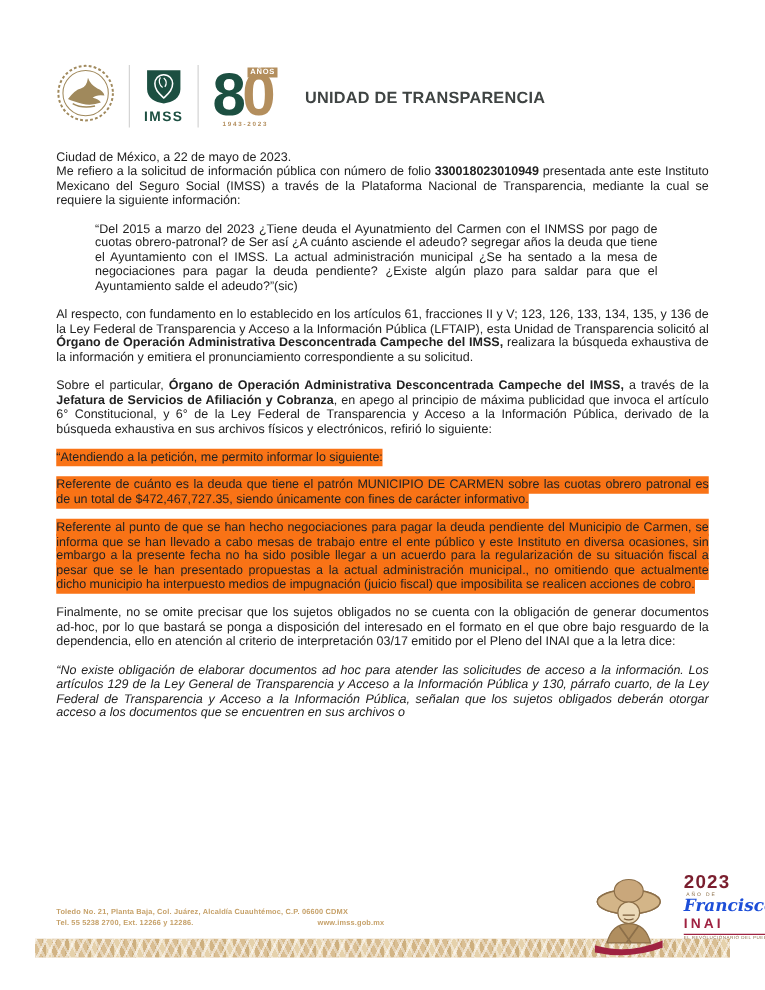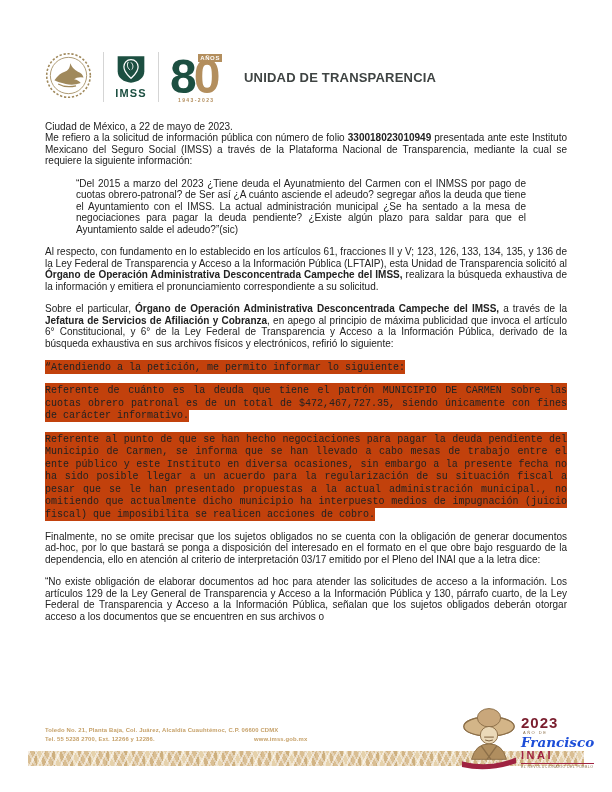--- a/index.html
+++ b/index.html
@@ -23,34 +23,34 @@
   .years{position:absolute;bottom:1px;left:8px;font-size:5px;font-weight:700;color:#B38E5D;letter-spacing:1.4px;}
   .unit-title{margin-left:22px;font-size:13px;font-weight:600;color:#3F4443;letter-spacing:0.2px;white-space:nowrap;}
 
   
   .dateline{margin-top:15px;font-size:10px;}
   .recipient{margin-top:6px;margin-bottom:11px;font-size:10px;line-height:11.5px;}
   .recipient .name{font-weight:700;}
   .blk{font-size:10px;line-height:11.5px;text-align:justify;margin:0 0 11px 0;}
   .blk b{font-weight:700;}
   .quote{margin-left:31px;margin-right:41px;}
-  .italic{}
-  mark{background:#c2410c;color:inherit;padding:1.5px 0;font-family:Liberation Mono, monospace;}
+  .italic{font-style:italic;}
+  mark{background:#f97316;color:inherit;padding:1.5px 0;}
 
   
   .footer-text{position:absolute;left:45px;top:726px;font-size:5.9px;font-weight:700;color:#C6A169;
                line-height:8.6px;letter-spacing:0.15px;}
   .footer-row{display:flex;}
   .footer-row .phone{width:209px;}
   .band{position:absolute;left:28px;right:28px;bottom:26px;height:15px;
     background:
       repeating-linear-gradient(115deg, rgba(255,255,255,.55) 0 2px, transparent 2px 7px),
       repeating-linear-gradient(63deg, rgba(255,255,255,.4) 0 2px, transparent 2px 6px),
       repeating-linear-gradient(90deg,#D9BE93 0 6px,#CDAF7E 6px 9px,#E5D1AB 9px 14px,#D2B485 14px 18px);}
-  .villa{position:absolute;right:20px;top:698px;width:132px;height:88px;display:flex;align-items:center;z-index:2;}
+  .villa{position:absolute;right:6px;top:698px;width:132px;height:88px;display:flex;z-index:2;gap:12px;}
   .villa-text{margin-left:3px;line-height:1;}
   .v2023{font-size:15px;font-weight:800;color:#7A1E2E;letter-spacing:1px;}
   .vano{font-size:4px;color:#8C6F49;letter-spacing:1.5px;margin:1px 0 0 2px;}
   .vname{font-family:"DejaVu Serif",serif;font-style:italic;font-weight:700;font-size:13.5px;color:#1d4ed8;margin-top:1px;}
   .vsur{font-size:11px;font-weight:800;color:#9F2241;letter-spacing:2.5px;margin-top:1px;}
   .vtag{font-size:3.6px;color:#8C6F49;letter-spacing:0.4px;border-top:0.6px solid #9F2241;margin-top:2px;padding-top:1.5px;}
 </style>
 </head>
 <body>
 

